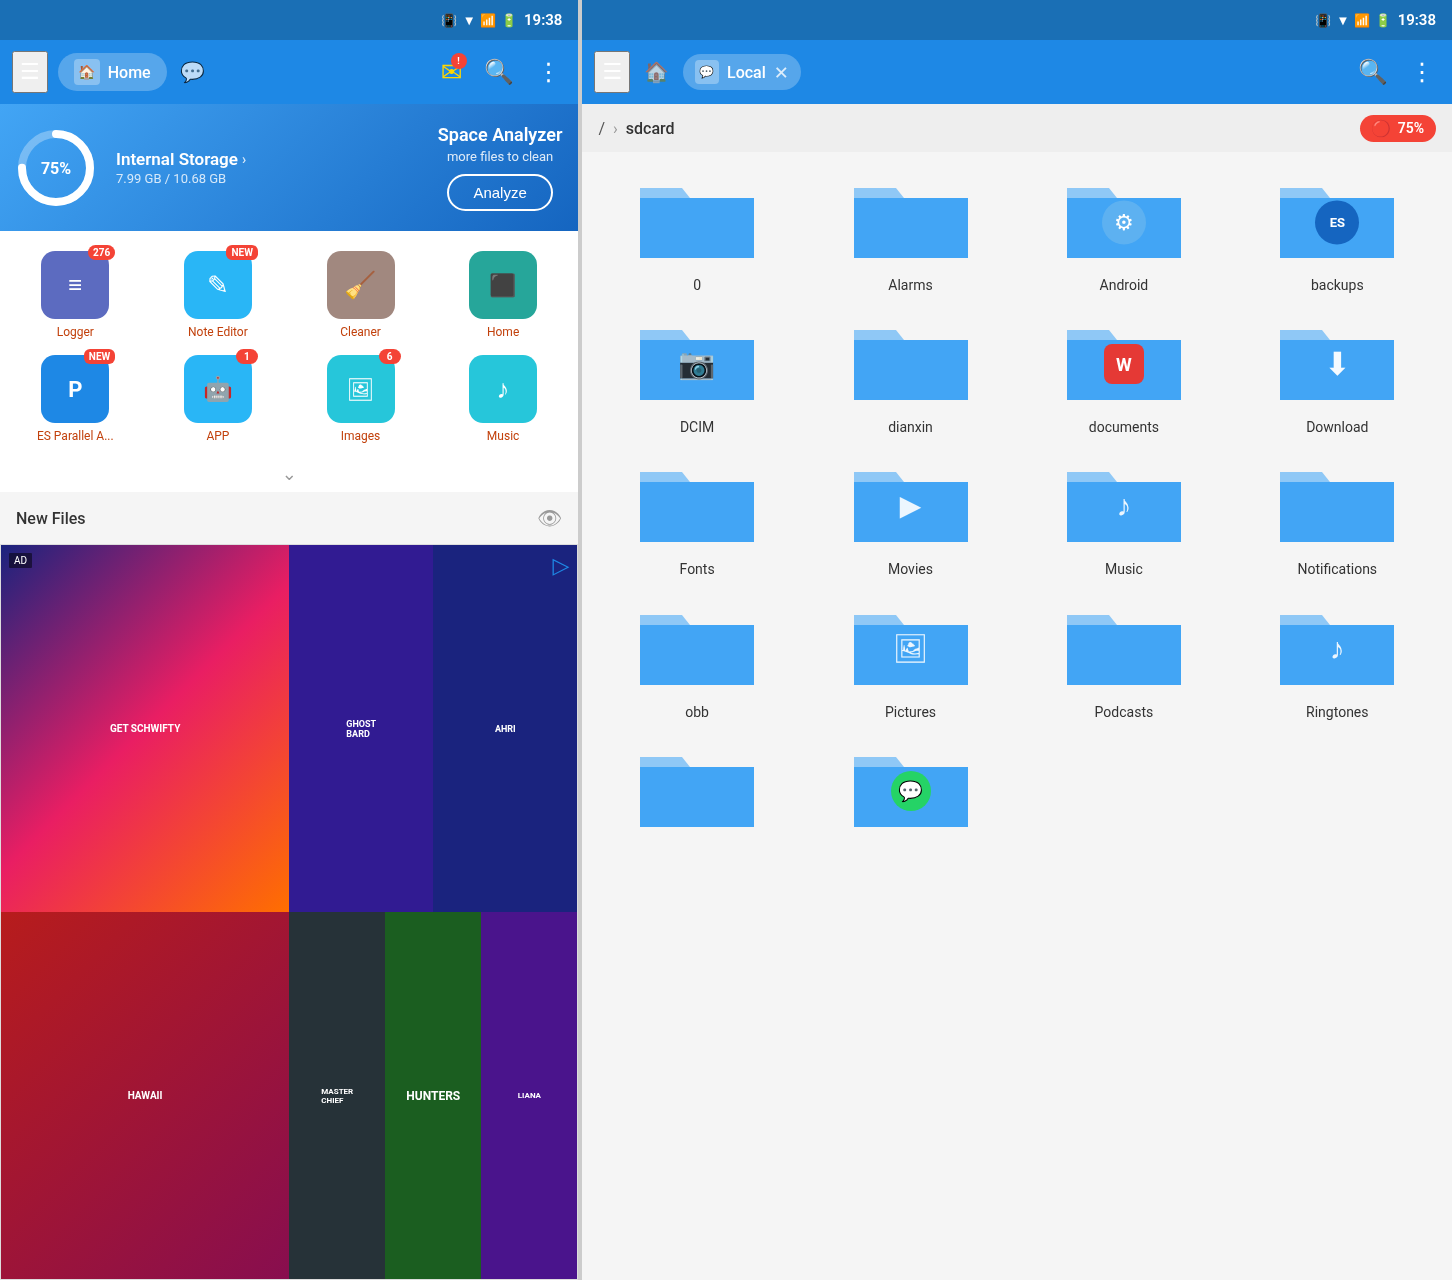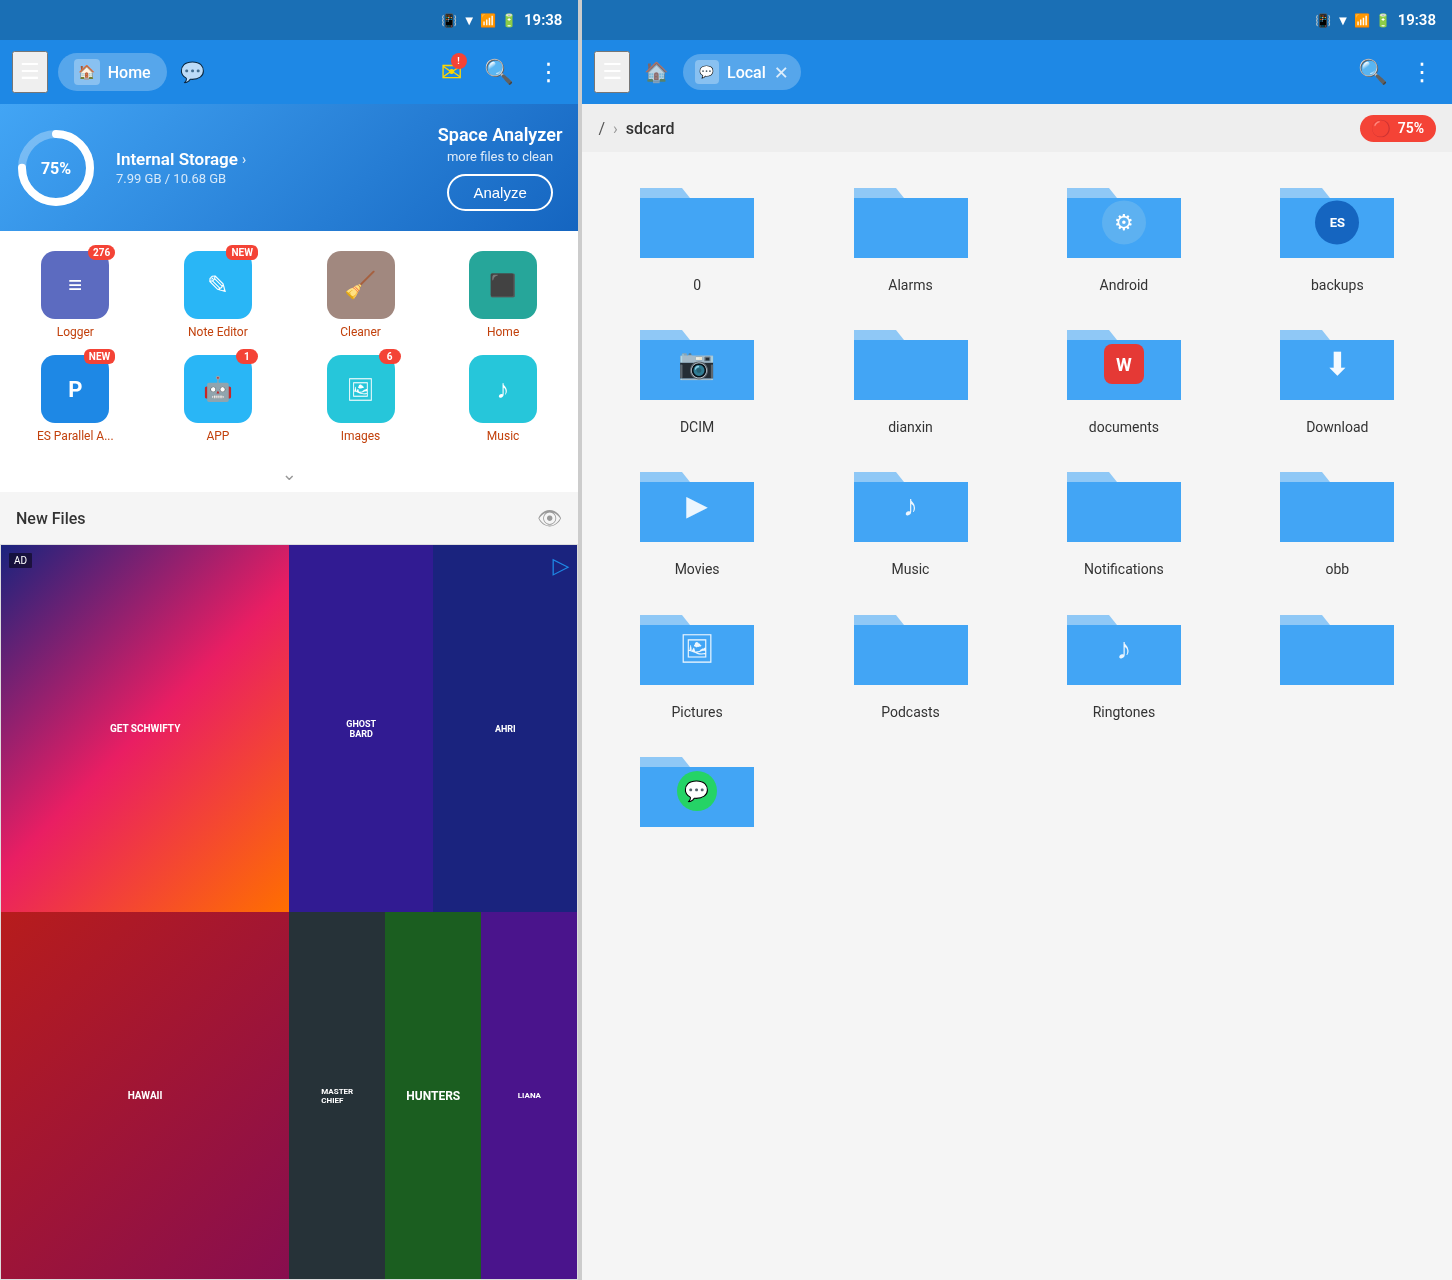--- a/index.html
+++ b/index.html
@@ -588,21 +588,21 @@
     <span class="ad-skip">▷</span>
     <div class="ad-image-grid">
       <div class="ad-cell">
         <div class="ad-cell-color" style="background: linear-gradient(135deg, #1a237e, #e91e63, #ff6f00);">
           <span style="font-size:10px;padding:4px;">GET SCHWIFTY</span>
         </div>
       </div>
       <div class="ad-cell">
         <div class="ad-cell-color" style="background: linear-gradient(135deg, #880e4f, #4a148c);">
           <div style="display:grid;grid-template-columns:1fr 1fr;width:100%;height:100%;">
-            <div style="background:#311b92;display:flex;align-items:center;justify-content:center;font-size:9px;text-align:center;">GHOST<br>BARD</div>
+            <div style="background:#311b92;display:flex;align-items:center;justify-content:center;font-size:9px;">GHOST<br>BARD</div>
             <div style="background:#1a237e;display:flex;align-items:center;justify-content:center;font-size:9px;">AHRI</div>
           </div>
         </div>
       </div>
       <div class="ad-cell">
         <div class="ad-cell-color" style="background: linear-gradient(135deg, #b71c1c, #880e4f);">
           <span style="font-size:10px;">HAWAII</span>
         </div>
       </div>
       <div class="ad-cell">
@@ -741,20 +741,29 @@
       <div class="folder-icon-wrap" style="position:relative;">
         <svg class="folder-svg" viewBox="0 0 130 100" xmlns="http://www.w3.org/2000/svg">
           <path d="M8,20 L50,20 L58,30 L122,30 L122,90 L8,90 Z" fill="#64b5f6" opacity="0.7"></path>
           <path d="M8,30 L122,30 L122,90 L8,90 Z" fill="#42a5f5"></path>
         </svg>
         <span style="position:absolute;top:50%;left:50%;transform:translate(-50%,-40%);color:rgba(255,255,255,0.95);font-size:32px;">⬇</span>
       </div>
       <span class="folder-label">Download</span>
     </div>
 
+    <div class="folder-item">
+      <div class="folder-icon-wrap">
+        <svg class="folder-svg" viewBox="0 0 130 100" xmlns="http://www.w3.org/2000/svg">
+          <path d="M8,20 L50,20 L58,30 L122,30 L122,90 L8,90 Z" fill="#64b5f6" opacity="0.7"></path>
+          <path d="M8,30 L122,30 L122,90 L8,90 Z" fill="#42a5f5"></path>
+        </svg>
+      </div>
+      <span class="folder-label">Fonts</span>
+    </div>
 
     <div class="folder-item">
       <div class="folder-icon-wrap" style="position:relative;">
         <svg class="folder-svg" viewBox="0 0 130 100" xmlns="http://www.w3.org/2000/svg">
           <path d="M8,20 L50,20 L58,30 L122,30 L122,90 L8,90 Z" fill="#64b5f6" opacity="0.7"></path>
           <path d="M8,30 L122,30 L122,90 L8,90 Z" fill="#42a5f5"></path>
         </svg>
         <span style="position:absolute;top:50%;left:50%;transform:translate(-50%,-40%);color:rgba(255,255,255,0.9);font-size:28px;">▶</span>
       </div>
       <span class="folder-label">Movies</span>

